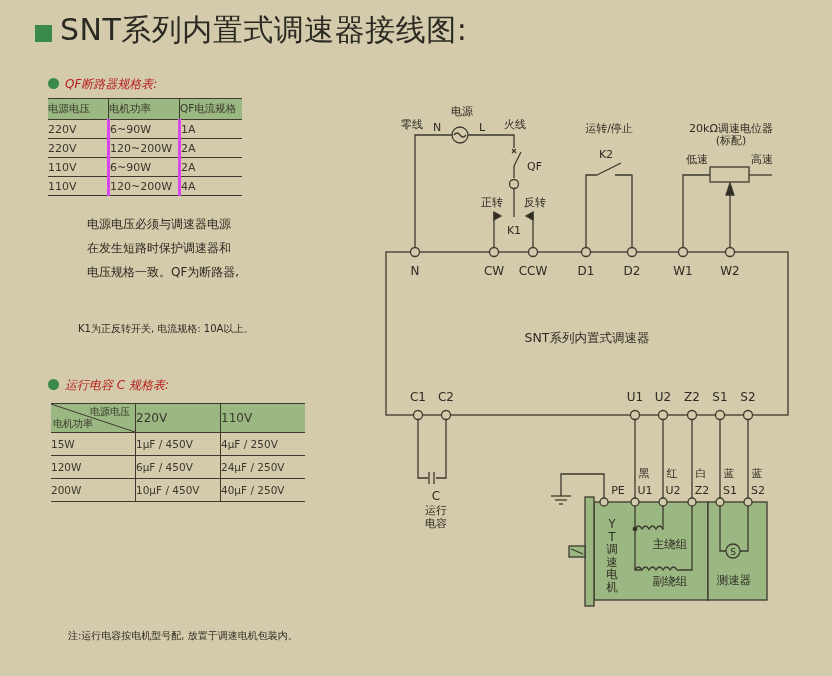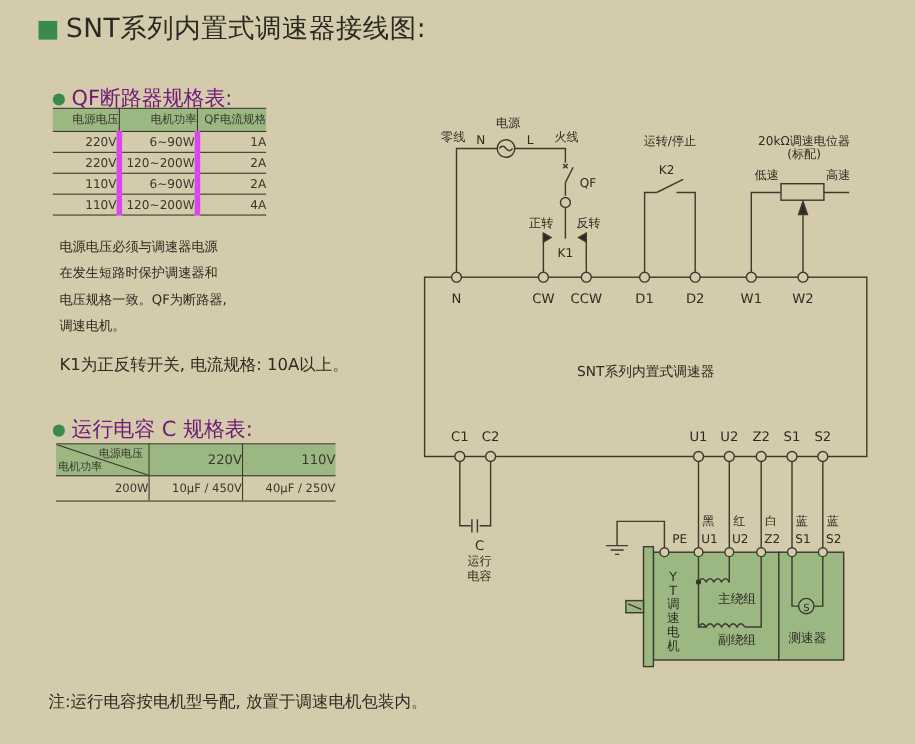--- a/index.html
+++ b/index.html
@@ -1,40 +1,40 @@
 <!DOCTYPE html>
 <html><head>
 <meta charset="utf-8">
 <style>
   html, body { margin:0; padding:0; }
   body { width:832px; height:676px; background:#d3cbab; position:relative; overflow:hidden;
          font-family:"DejaVu Sans", sans-serif; color:#2e2b22; }
   .abs { position:absolute; }
-  .title { left:35px; top:10px; font-size:24px; letter-spacing:0.5px; color:#2b2a22; white-space:nowrap; }
+  .title { left:35px; top:10px; font-size:30px; letter-spacing:0.5px; color:#2b2a22; white-space:nowrap; }
   .title .sq { display:inline-block; width:17px; height:17px; background:#3a8a4e; vertical-align:-2px; margin-right:8px; }
-  .sec { font-size:19px; white-space:nowrap; color:#701a75; }
+  .sec { font-size:12px; white-space:nowrap; color:#b91c1c;font-style:italic; }
   .sec .dot { display:inline-block; width:11px; height:11px; border-radius:50%; background:#3a8a4e; margin-right:6px; vertical-align:-1px; }
   table.spec { border-collapse:collapse; position:absolute; font-size:11px; color:#3a372c; }
-  table.spec td, table.spec th { text-align:right; padding:0; font-weight:normal; }
+  table.spec td, table.spec th { text-align:left; padding:0; font-weight:normal; }
   table.qf { left:48px; top:98px; }
   table.qf th { background:#9bb883; height:20px; border:1px solid #3d3a2e; font-size:10.5px; }
-  table.qf td { height:18px; border-left:5px solid #d946ef; border-right:1px solid #3d3a2e; border-bottom:1px solid #3d3a2e; }
+  table.qf td { height:18px; border-left:3px solid #d946ef; border-right:1px solid #3d3a2e; border-bottom:1px solid #3d3a2e; }
   table.qf td:first-child, table.qf th:first-child { border-left:none; }
   table.qf td:last-child, table.qf th:last-child { border-right:none; }
   table.cap { left:51px; top:403px; font-size:10.5px; }
   table.cap th { background:#9bb883; height:28px; border:1.5px solid #3d3a2e; font-size:12px; }
   table.cap td { height:22px; border-bottom:1.5px solid #3d3a2e; border-left:1.5px solid #3d3a2e; }
   table.cap td:first-child, table.cap th:first-child { border-left:none; }
   table.cap th:last-child, table.cap td:last-child { border-right:none; }
   .diag { position:relative; width:82px; height:28px; }
   .diag svg { position:absolute; left:0; top:0; }
   .diag .d1 { position:absolute; right:3px; top:1px; font-size:10px; }
   .diag .d2 { position:absolute; left:2px; bottom:1px; font-size:10px; }
-  .note { font-size:12px; line-height:24px; color:#2e2b22; white-space:nowrap; }
-  .small { font-size:15px; color:#2e2b22; white-space:nowrap; }
+  .note { font-size:12px; line-height:24px; color:#2e2b22; white-space:nowrap;margin-left:33px; }
+  .small { font-size:10px; color:#2e2b22; white-space:nowrap;margin-left:24px; }
   svg.wiring { position:absolute; left:0; top:0; }
   svg text { font-family:"DejaVu Sans", sans-serif; fill:#2e2b22; }
 </style>
 </head>
 <body>
 
 <div class="abs title"><span class="sq"></span><span>SNT系列内置式调速器接线图:</span></div>
 
 <div class="abs sec" style="left:48px;top:76px;"><span class="dot"></span><span>QF断路器规格表:</span></div>
 
@@ -65,41 +65,50 @@
         <td>120~200W</td>
         <td>4A</td>
       </tr>
 </tbody>
   </table>
 
 <div class="abs note" style="left:54px;top:212px;">
   <div>电源电压必须与调速器电源</div>
   <div>在发生短路时保护调速器和</div>
   <div>电压规格一致。QF为断路器,</div>
-  <div>调速电机。</div>
 </div>
 <div class="abs small" style="left:54px;top:322px;">K1为正反转开关, 电流规格: 10A以上。</div>
 
 <div class="abs sec" style="left:48px;top:377px;"><span class="dot"></span><span>运行电容 C 规格表:</span></div>
 
 <table class="spec cap">
   <tbody>
       <tr>
     <th style="width:84px;padding:0">
       <div class="diag">
         <svg width="84" height="28">
               <line x1="0" y1="0" x2="84" y2="28" stroke="#3d3a2e" stroke-width="1"></line>
             </svg>
         <span class="d1">电源电压</span>
         <span class="d2">电机功率</span>
       </div>
     </th>
     <th style="width:84px">220V</th>
     <th style="width:84px">110V</th>
   </tr>
+  <tr>
+        <td>15W</td>
+        <td>1μF / 450V</td>
+        <td>4μF / 250V</td>
+      </tr>
+  <tr>
+        <td>120W</td>
+        <td>6μF / 450V</td>
+        <td>24μF / 250V</td>
+      </tr>
   <tr>
         <td>200W</td>
         <td>10μF / 450V</td>
         <td>40μF / 250V</td>
       </tr>
 </tbody>
   </table>
 <div class="abs small" style="left:44px;top:629px;text-align:center;">注:运行电容按电机型号配, 放置于调速电机包装内。</div>
 
 <svg class="wiring" width="832" height="676" stroke="#3d3a2e" fill="none" stroke-width="1.3">

